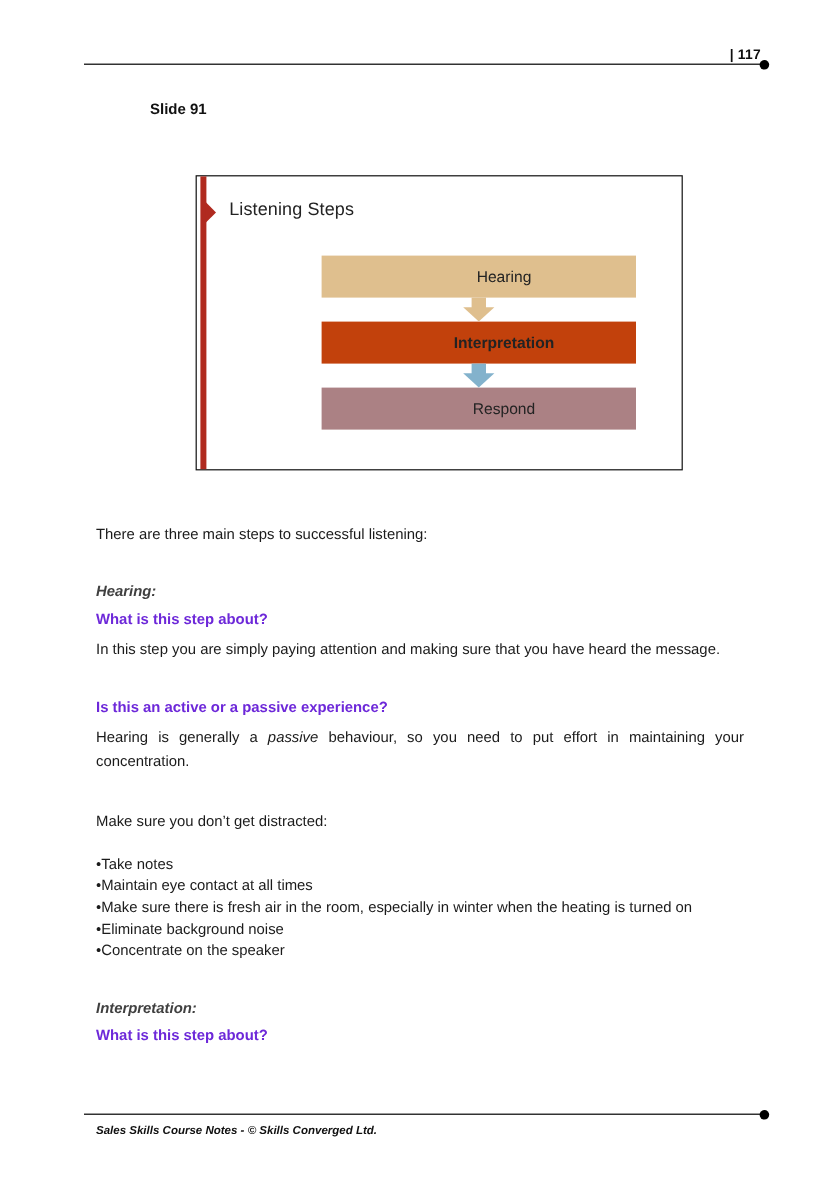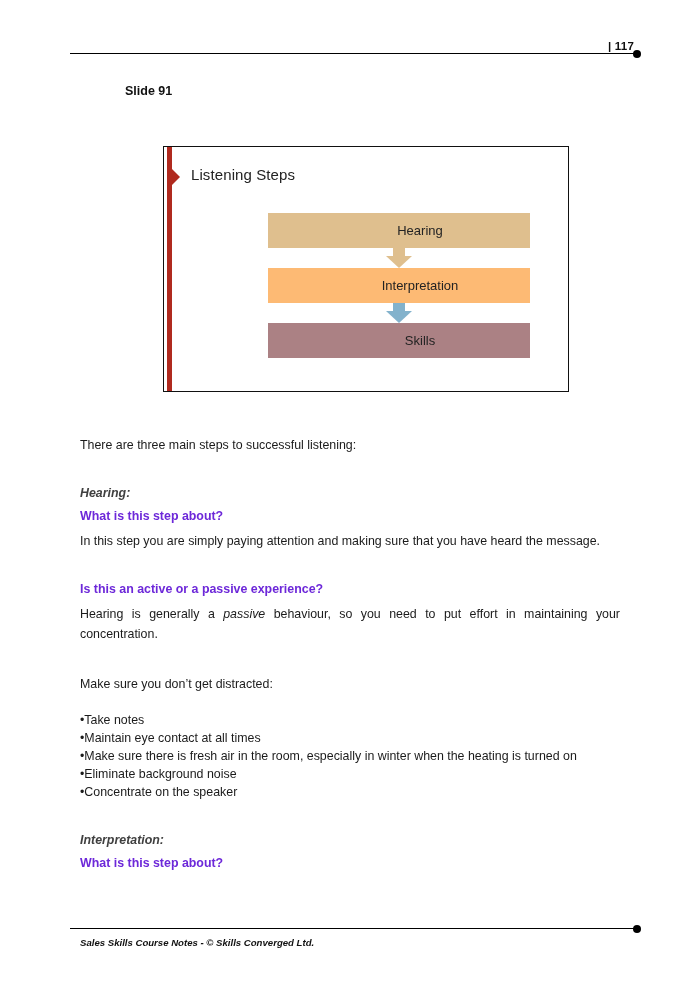--- a/index.html
+++ b/index.html
@@ -257,31 +257,31 @@
     <div class="flow">
       <div class="flow-box" id="step0" style="background: rgb(223, 191, 142);">
         <span>Hearing</span>
       </div>
       <div class="flow-arrow">
         <div class="arrow-shape">
           <div class="arrow-stem" id="arrow0-stem" style="background: rgb(223, 191, 142);"></div>
           <div class="arrow-head" id="arrow0-head" style="border-top-color: rgb(223, 191, 142);"></div>
         </div>
       </div>
-      <div class="flow-box" id="step1" style="background: #fdba74;">
+      <div class="flow-box" id="step1" style="background: #c2410c; font-weight: bold;">
         <span>Interpretation</span>
       </div>
       <div class="flow-arrow">
         <div class="arrow-shape">
           <div class="arrow-stem" id="arrow1-stem" style="background: rgb(131, 178, 204);"></div>
           <div class="arrow-head" id="arrow1-head" style="border-top-color: rgb(131, 178, 204);"></div>
         </div>
       </div>
       <div class="flow-box" id="step2" style="background: rgb(171, 129, 132);">
-        <span>Skills</span>
+        <span>Respond</span>
       </div>
     </div>
   </div>
 
   <div class="body">
     <p class="para">There are three main steps to successful listening:</p>
 
     <div class="spacer-lg"></div>
     <p class="heading-italic">Hearing:</p>
 

